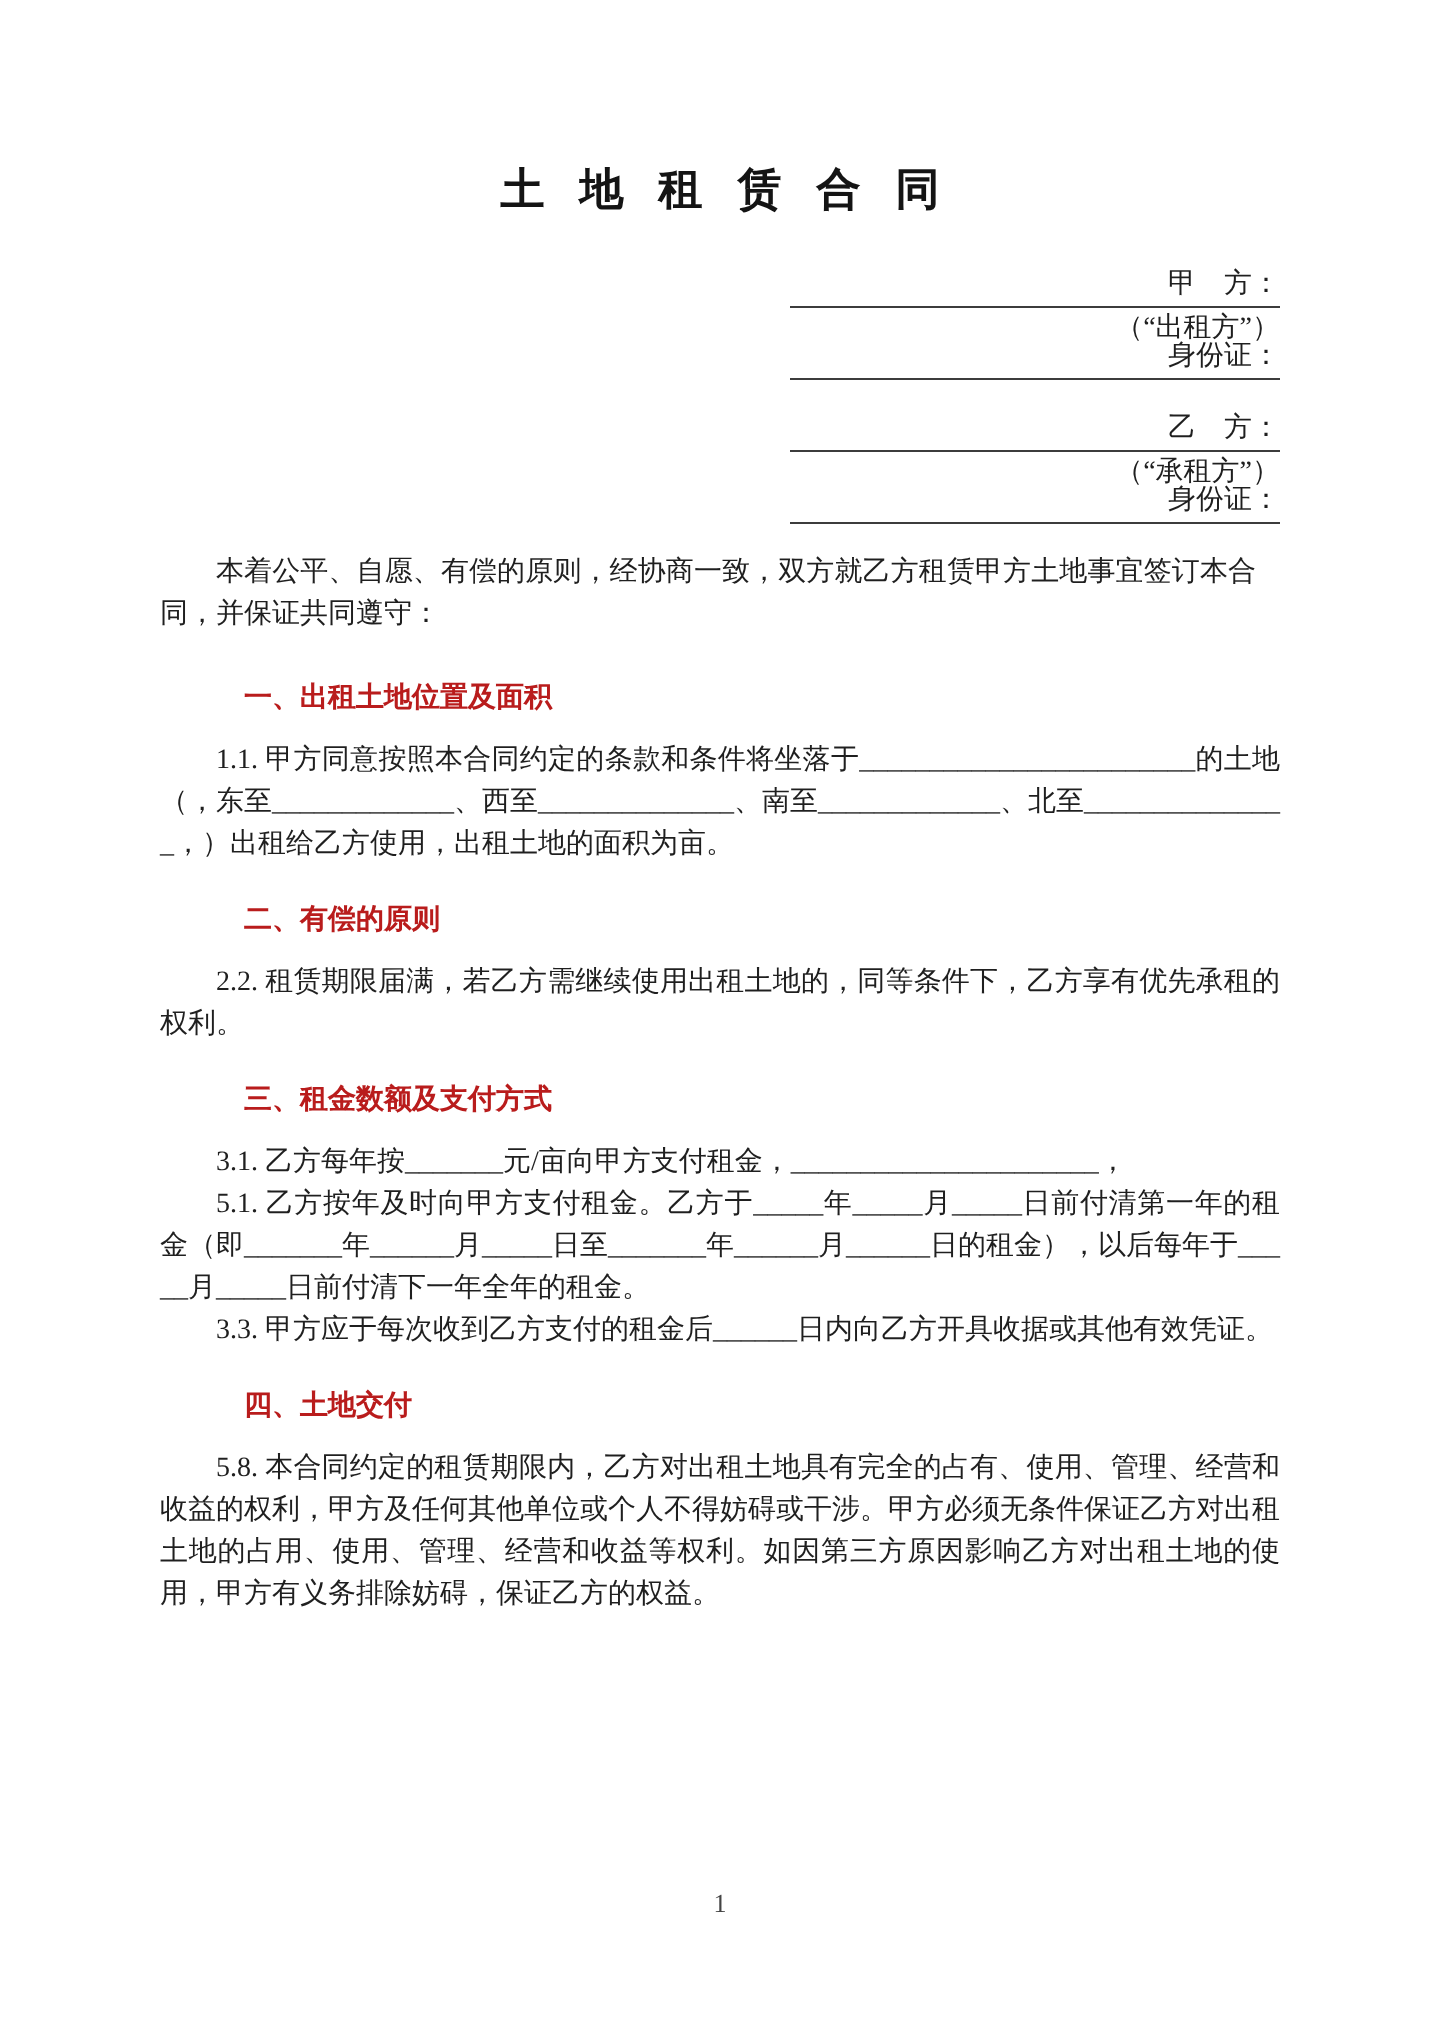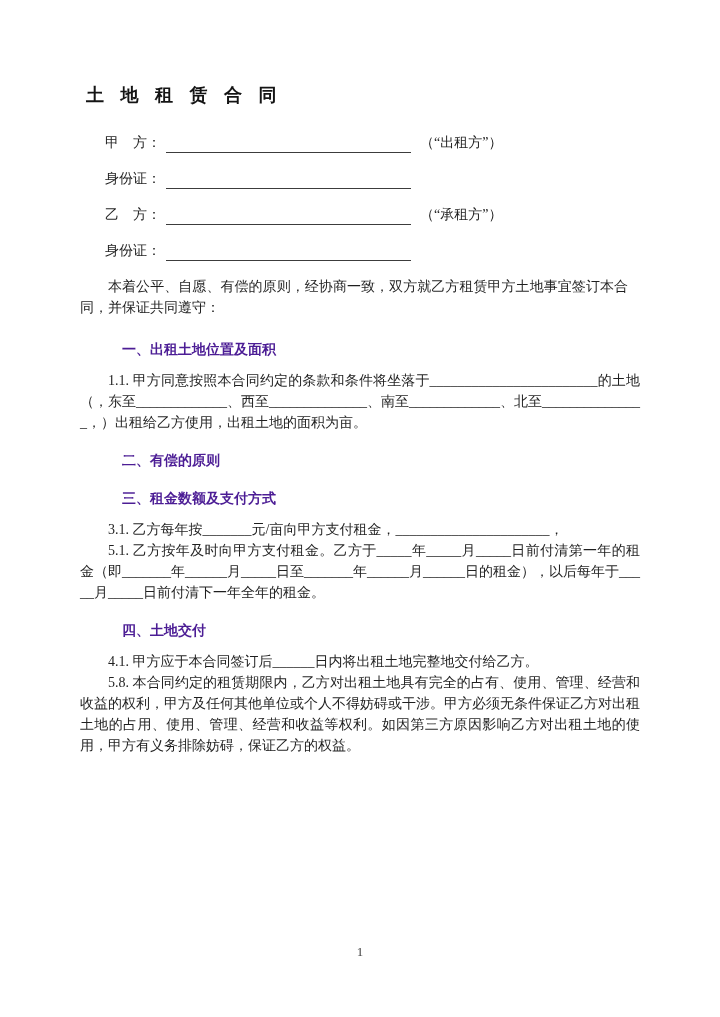--- a/index.html
+++ b/index.html
@@ -15,40 +15,41 @@
     padding: 80px 80px 0 80px;
     background: #ffffff;
     font-family: "Liberation Serif", "DejaVu Serif", serif;
     font-size: 14px;
     line-height: 21px;
     color: #1f1f1f;
     overflow: hidden;
   }
   .title {
     margin: 0 0 22px 0;
-    text-align: left;
-    font-size: 18px;
+    text-align: center;
+    font-size: 22px;
     line-height: 30px;
     font-weight: bold;
     letter-spacing: 6px;
     padding-left: 6px;
     color: #141414;
   }
   .party-block {
     padding-left: 25px;
   }
   .party-block.second {
     margin-top: 14px;
   }
   .party-row {
     display: flex;
     align-items: flex-end;
     height: 21px;
     margin-bottom: 15px;
     white-space: pre;
+    flex-direction: column;
   }
   .party-label {
     flex: 0 0 auto;
   }
   .party-blank {
     display: inline-block;
     width: 245px;
     height: 17px;
     margin-left: 5px;
     border-bottom: 1px solid #3c3c3c;
@@ -60,21 +61,21 @@
     margin: 12px 12px 0 0;
     text-indent: 2em;
     text-align: justify;
     word-break: break-all;
   }
   .section-heading {
     margin: 17px 0 10px 0;
     padding-left: 42px;
     font-size: 14px;
     font-weight: bold;
-    color: #4c1d95;
+    color: #b91c1c;
   }
   .section-heading.first {
     margin-top: 21px;
   }
   .clause {
     margin: 0;
     text-indent: 2em;
     text-align: justify;
     word-break: break-all;
   }
@@ -118,24 +119,25 @@
       <span class="party-blank"></span>
     </div>
   </div>
 
   <p class="preamble">本着公平、自愿、有偿的原则，经协商一致，双方就乙方租赁甲方土地事宜签订本合同，并保证共同遵守：</p>
 
   <h2 class="section-heading first">一、出租土地位置及面积</h2>
   <p class="clause">1.1. 甲方同意按照本合同约定的条款和条件将坐落于________________________的土地（，东至_____________、西至______________、南至_____________、北至_______________，）出租给乙方使用，出租土地的面积为亩。</p>
 
   <h2 class="section-heading">二、有偿的原则</h2>
+  <p class="clause">2.2. 租赁期限届满，若乙方需继续使用出租土地的，同等条件下，乙方享有优先承租的权利。</p>
 
   <h2 class="section-heading">三、租金数额及支付方式</h2>
   <p class="clause">3.1. 乙方每年按_______元/亩向甲方支付租金，______________________，</p>
   <p class="clause">5.1. 乙方按年及时向甲方支付租金。乙方于_____年_____月_____日前付清第一年的租金（即_______年______月_____日至_______年______月______日的租金），以后每年于_____月_____日前付清下一年全年的租金。</p>
+  <p class="clause">3.3. 甲方应于每次收到乙方支付的租金后______日内向乙方开具收据或其他有效凭证。</p>
 
   <h2 class="section-heading">四、土地交付</h2>
-  <p class="clause">4.1. 甲方应于本合同签订后______日内将出租土地完整地交付给乙方。</p>
   <p class="clause">5.8. 本合同约定的租赁期限内，乙方对出租土地具有完全的占有、使用、管理、经营和收益的权利，甲方及任何其他单位或个人不得妨碍或干涉。甲方必须无条件保证乙方对出租土地的占用、使用、管理、经营和收益等权利。如因第三方原因影响乙方对出租土地的使用，甲方有义务排除妨碍，保证乙方的权益。</p>
 
   <div class="page-number">1</div>
 
 </div>
 
 </body></html>

